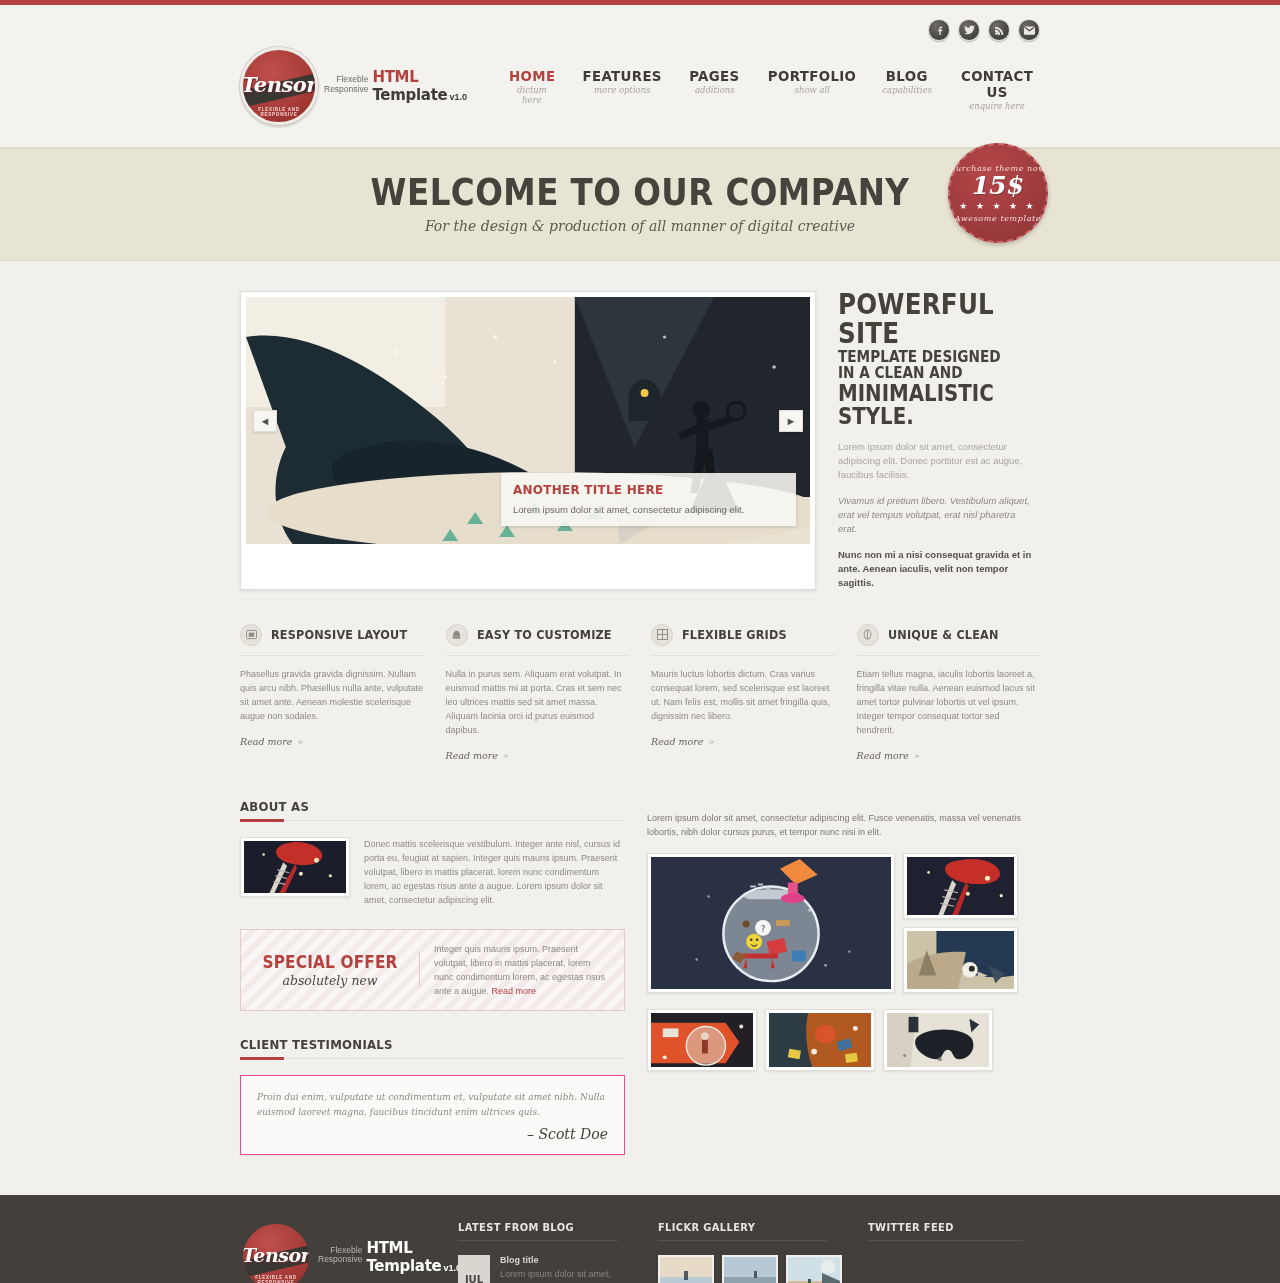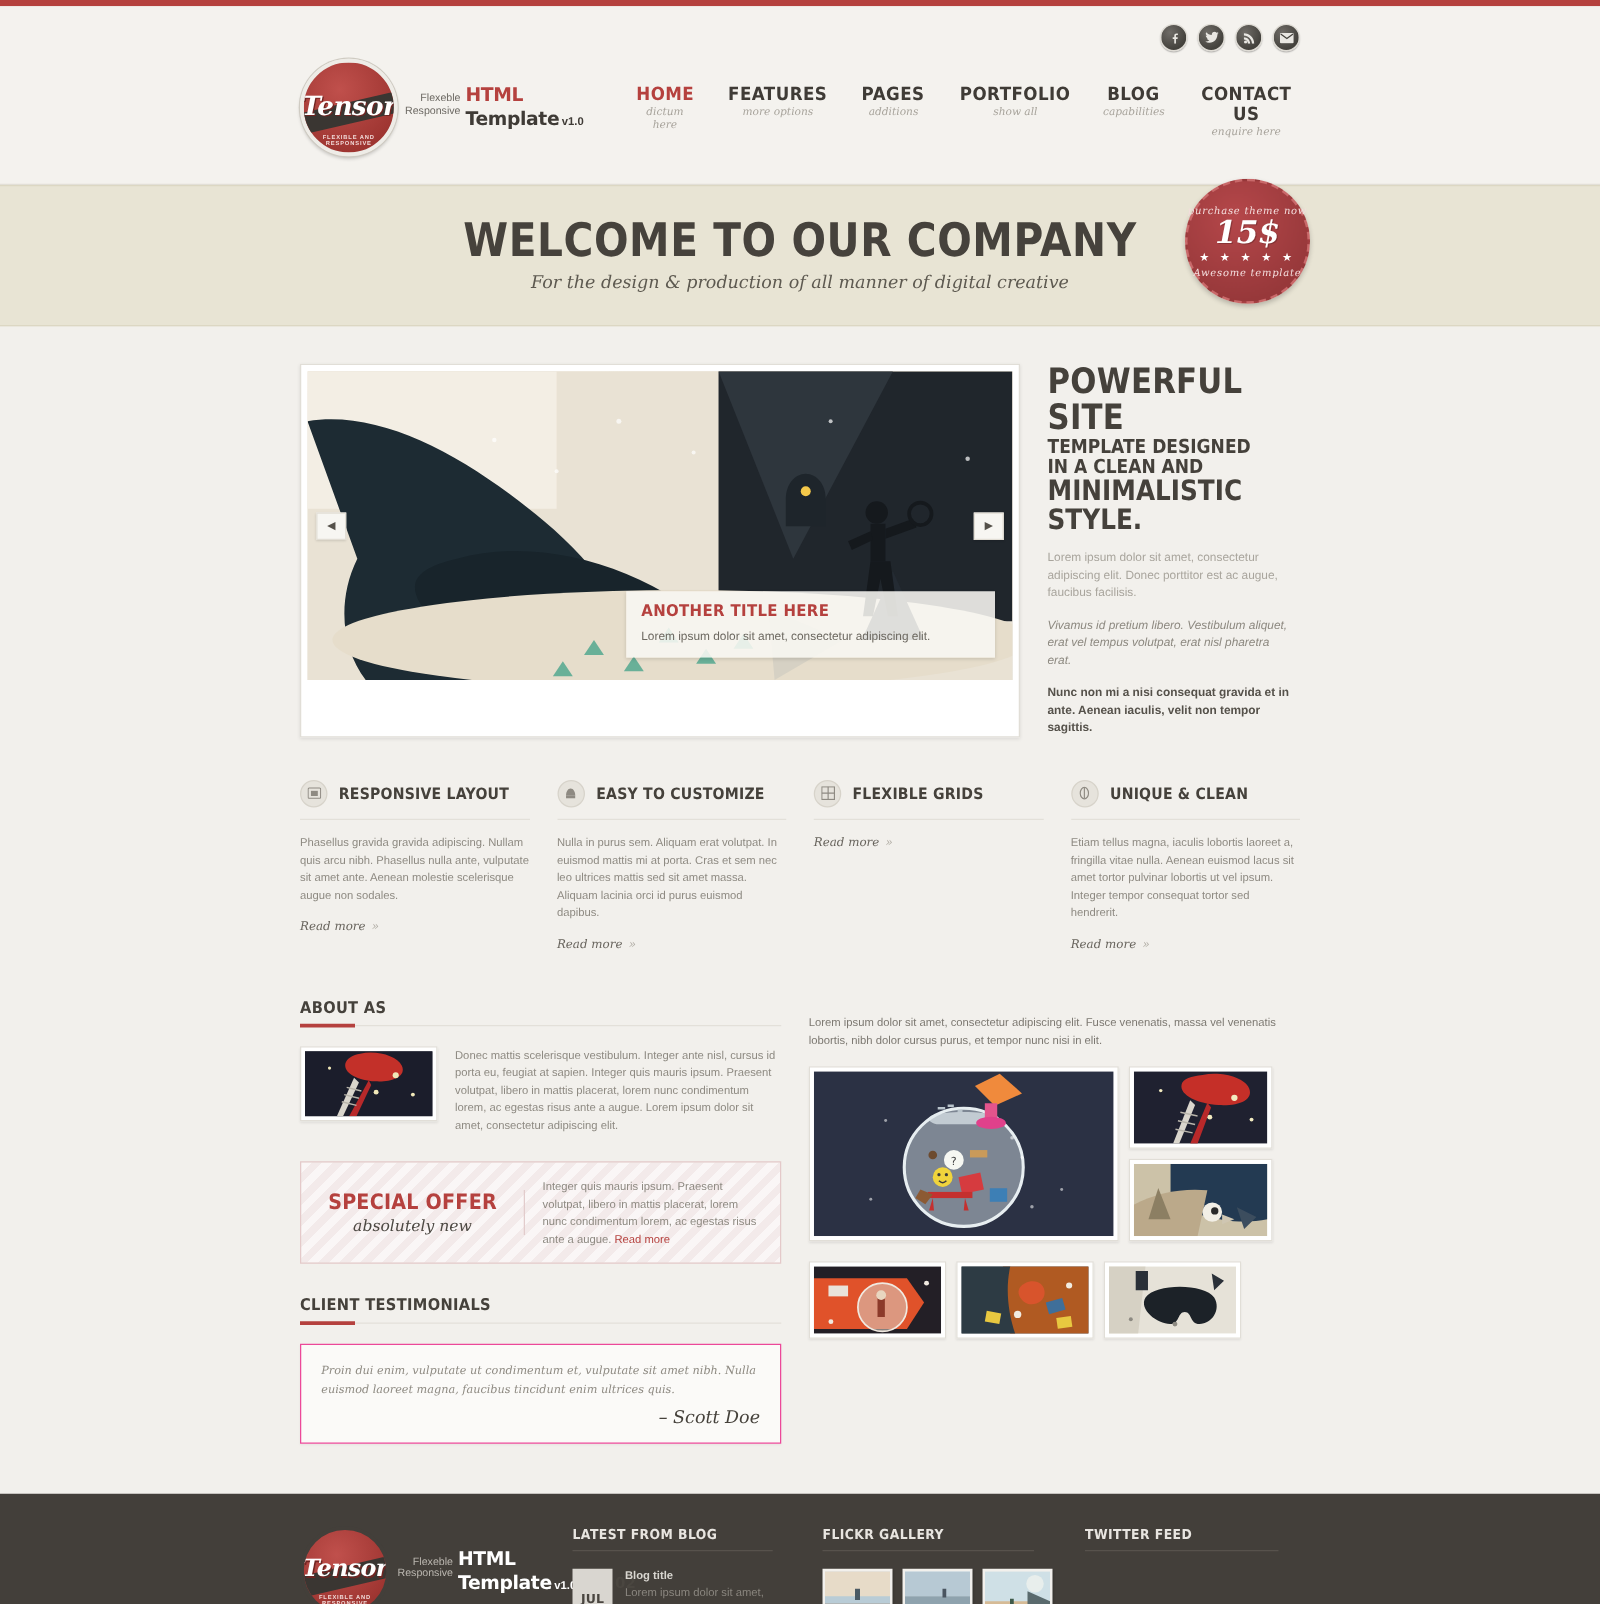--- a/index.html
+++ b/index.html
@@ -478,21 +478,21 @@
     <div class="feat">
       <div class="feat-head">
         <span class="feat-ico">
           <svg width="11" height="11" viewBox="0 0 12 12">
               <rect x="0.5" y="1.5" width="11" height="9" rx="1" fill="none" stroke="#8e8a82"></rect>
               <rect x="3" y="4" width="6" height="4.5" fill="#8e8a82"></rect>
             </svg>
         </span>
         <h4>RESPONSIVE LAYOUT</h4>
       </div>
-      <p>Phasellus gravida gravida adipiscing. Nullam quis arcu nibh. Phasellus nulla ante, vulputate sit amet ante. Aenean molestie scelerisque augue non sodales.</p>
+      <p>Phasellus gravida gravida dignissim. Nullam quis arcu nibh. Phasellus nulla ante, vulputate sit amet ante. Aenean molestie scelerisque augue non sodales.</p>
       <span class="readmore"><span>Read more</span><span class="chev"> »</span></span>
     </div>
 
     <div class="feat">
       <div class="feat-head">
         <span class="feat-ico">
           <svg width="11" height="11" viewBox="0 0 12 12">
               <path d="M2 8c0-3 1.5-6 4-6s4 3 4 6z" fill="#8e8a82"></path>
               <rect x="2" y="8" width="8" height="2.5" fill="#8e8a82"></rect>
             </svg>
@@ -506,20 +506,21 @@
     <div class="feat">
       <div class="feat-head">
         <span class="feat-ico">
           <svg width="11" height="11" viewBox="0 0 12 12">
               <rect x="0.5" y="0.5" width="11" height="11" fill="none" stroke="#8e8a82"></rect>
               <path d="M6 0.5v11M0.5 6h11" stroke="#8e8a82"></path>
             </svg>
         </span>
         <h4>FLEXIBLE GRIDS</h4>
       </div>
+      <p>Mauris luctus lobortis dictum. Cras varius consequat lorem, sed scelerisque est laoreet ut. Nam felis est, mollis sit amet fringilla quis, dignissim nec libero.</p>
       <span class="readmore"><span>Read more</span><span class="chev"> »</span></span>
     </div>
 
     <div class="feat">
       <div class="feat-head">
         <span class="feat-ico">
           <svg width="11" height="11" viewBox="0 0 12 12">
               <ellipse cx="6" cy="6" rx="3.6" ry="5" fill="none" stroke="#8e8a82"></ellipse>
               <path d="M6 1.5v9" stroke="#8e8a82"></path>
             </svg>

